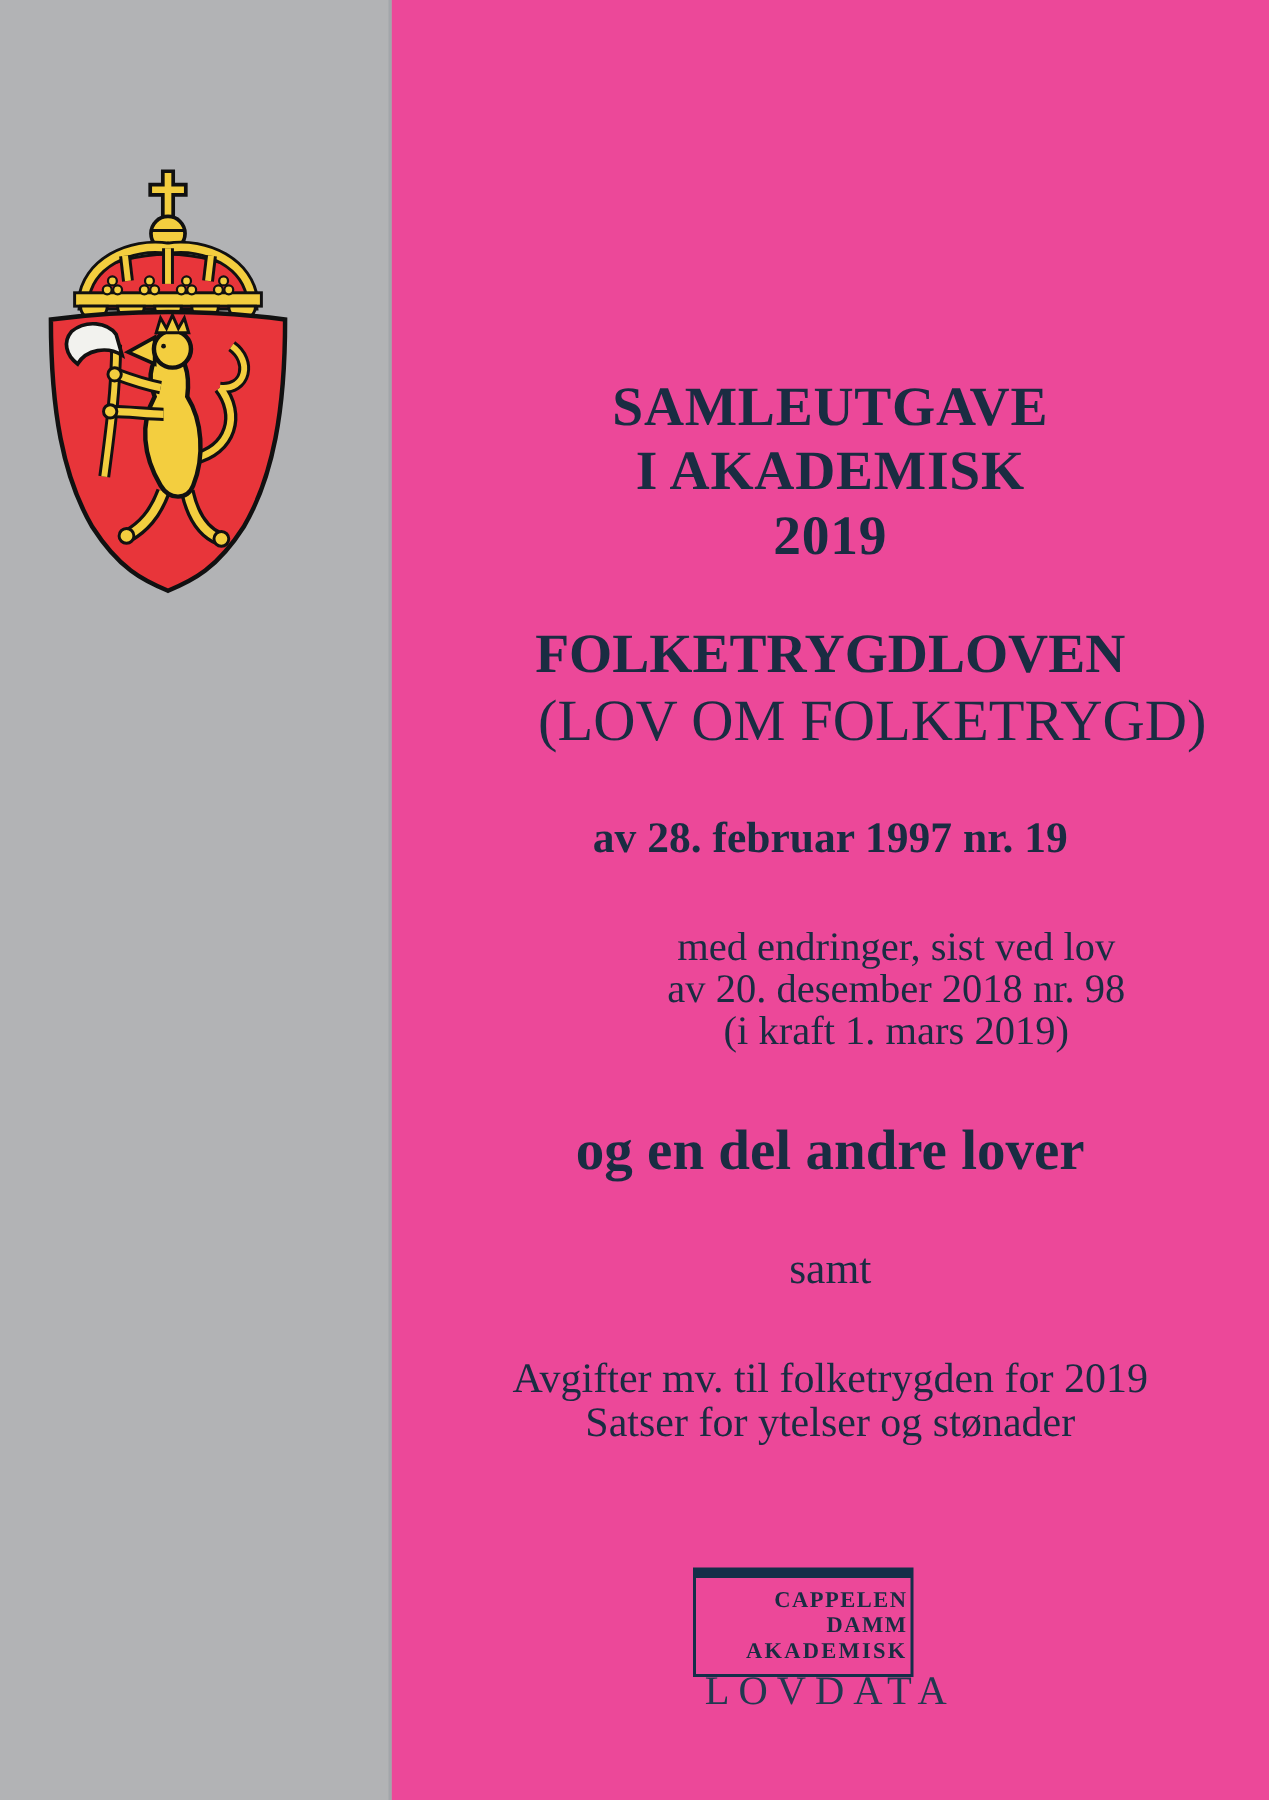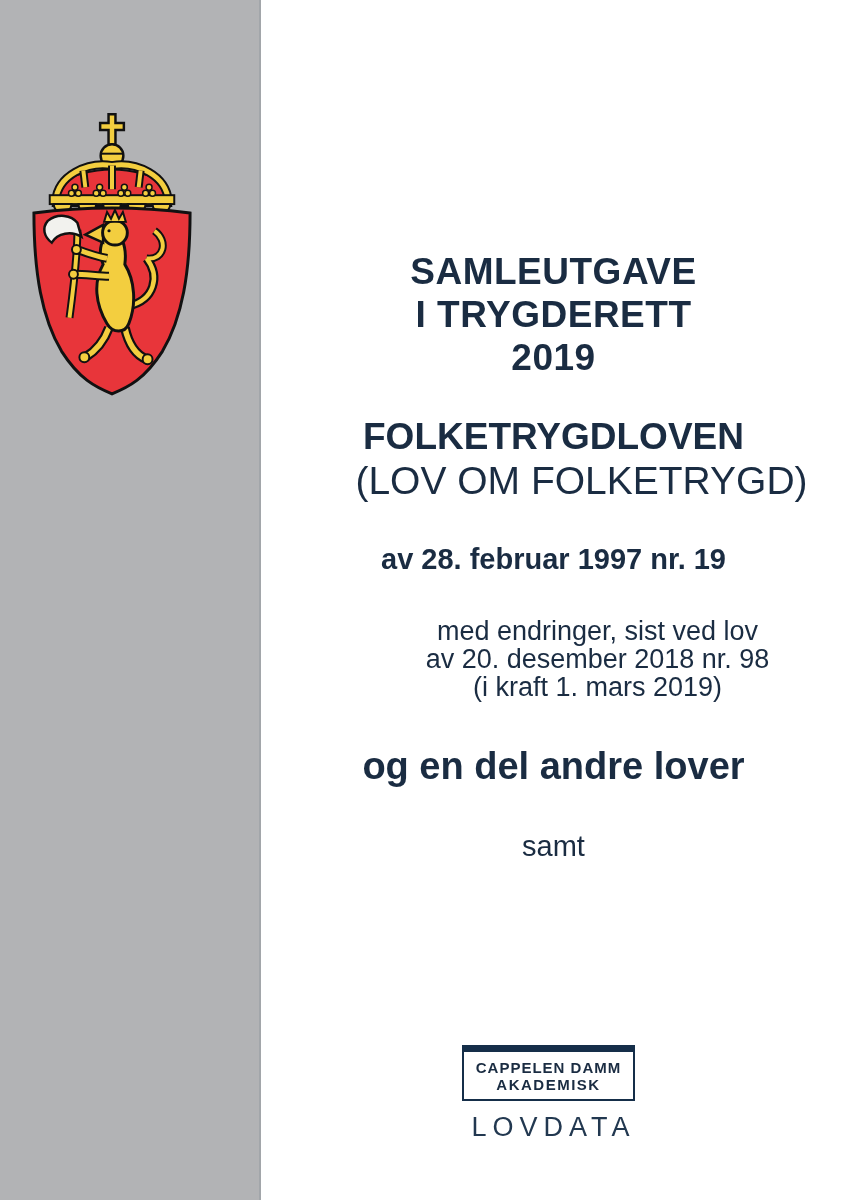--- a/index.html
+++ b/index.html
@@ -1,41 +1,41 @@
 <!DOCTYPE html>
 <html><head>
 <meta charset="utf-8">
 <style>
   html,body{margin:0;padding:0;background:#888;}
   .cover{
     position:relative;width:846px;height:1200px;overflow:hidden;
-    background:#ffffff;
-    font-family:Liberation Sans, sans-serif;
+    background:#ec4899;
+    font-family:Liberation Serif, serif;
   }
   .spine{
     position:absolute;left:0;top:0;width:259px;height:1200px;
     background:#b2b3b5;border-right:2px solid #a2a6aa;
   }
   .coa{position:absolute;left:28px;top:110px;width:168px;height:287px;}
   .txt{
     position:absolute;left:261px;width:585px;text-align:center;
     color:#1a2c42;
   }
   .title{top:250px;font-size:37px;font-weight:bold;line-height:43px;letter-spacing:.5px;}
   .law1{top:416px;font-size:37px;font-weight:bold;line-height:42px;}
   .law2{top:460px;font-size:39px;font-weight:normal;line-height:42px;padding-left:28px;}
   .lawdate{top:543px;font-size:29px;font-weight:bold;}
   .amend{top:617px;font-size:27px;font-weight:normal;line-height:28px;padding-left:44px;}
   .otherlaws{top:745px;font-size:38px;font-weight:bold;}
   .samt{top:830px;font-size:29px;font-weight:normal;}
   .appendix{top:905px;font-size:28px;font-weight:normal;line-height:29px;}
   .publisher-box{
-    position:absolute;left:462px;top:1045px;width:173px;box-sizing:border-box;
+    position:absolute;left:462px;top:1045px;width:147px;box-sizing:border-box;
     border:2px solid #152e49;border-top:7px solid #152e49;
-    padding:7px 2px 6px 2px;text-align:center;color:#1a2c42;
+    padding:7px 2px 6px 2px;text-align:right;color:#1a2c42;
   }
   .publisher-box .l1{font-size:15px;font-weight:bold;letter-spacing:1px;line-height:17px;}
   .publisher-box .l2{font-size:15px;font-weight:bold;letter-spacing:1.5px;line-height:17px;}
   .lovdata{top:1112px;font-size:27px;font-weight:normal;letter-spacing:6px;color:#223850;}
 </style>
 </head>
 <body>
 
 <div class="cover">
 
@@ -124,37 +124,41 @@
         <circle cx="49" cy="141" r="4.5"></circle>
         <circle cx="46" cy="166" r="4.5"></circle>
         <circle cx="57" cy="250" r="5"></circle>
         <circle cx="121" cy="252" r="5"></circle>
       </g>
     </svg>
   </div>
 
   <div class="txt title">
     <div>SAMLEUTGAVE</div>
-    <div>I TRYGDERETT</div>
+    <div>I AKADEMISK</div>
     <div>2019</div>
   </div>
 
   <div class="txt law1">FOLKETRYGDLOVEN</div>
   <div class="txt law2">(LOV OM FOLKETRYGD)</div>
   <div class="txt lawdate">av 28. februar 1997 nr. 19</div>
 
   <div class="txt amend">
     <div>med endringer, sist ved lov</div>
     <div>av 20. desember 2018 nr. 98</div>
     <div>(i kraft 1. mars 2019)</div>
   </div>
 
   <div class="txt samt">samt</div>
   <div class="txt otherlaws">og en del andre lover</div>
 
+  <div class="txt appendix">
+    <div>Avgifter mv. til folketrygden for 2019</div>
+    <div>Satser for ytelser og stønader</div>
+  </div>
 
   <div class="publisher-box">
     <div class="l1">CAPPELEN DAMM</div>
     <div class="l2">AKADEMISK</div>
   </div>
 
   <div class="txt lovdata">LOVDATA</div>
 
 </div>
 

